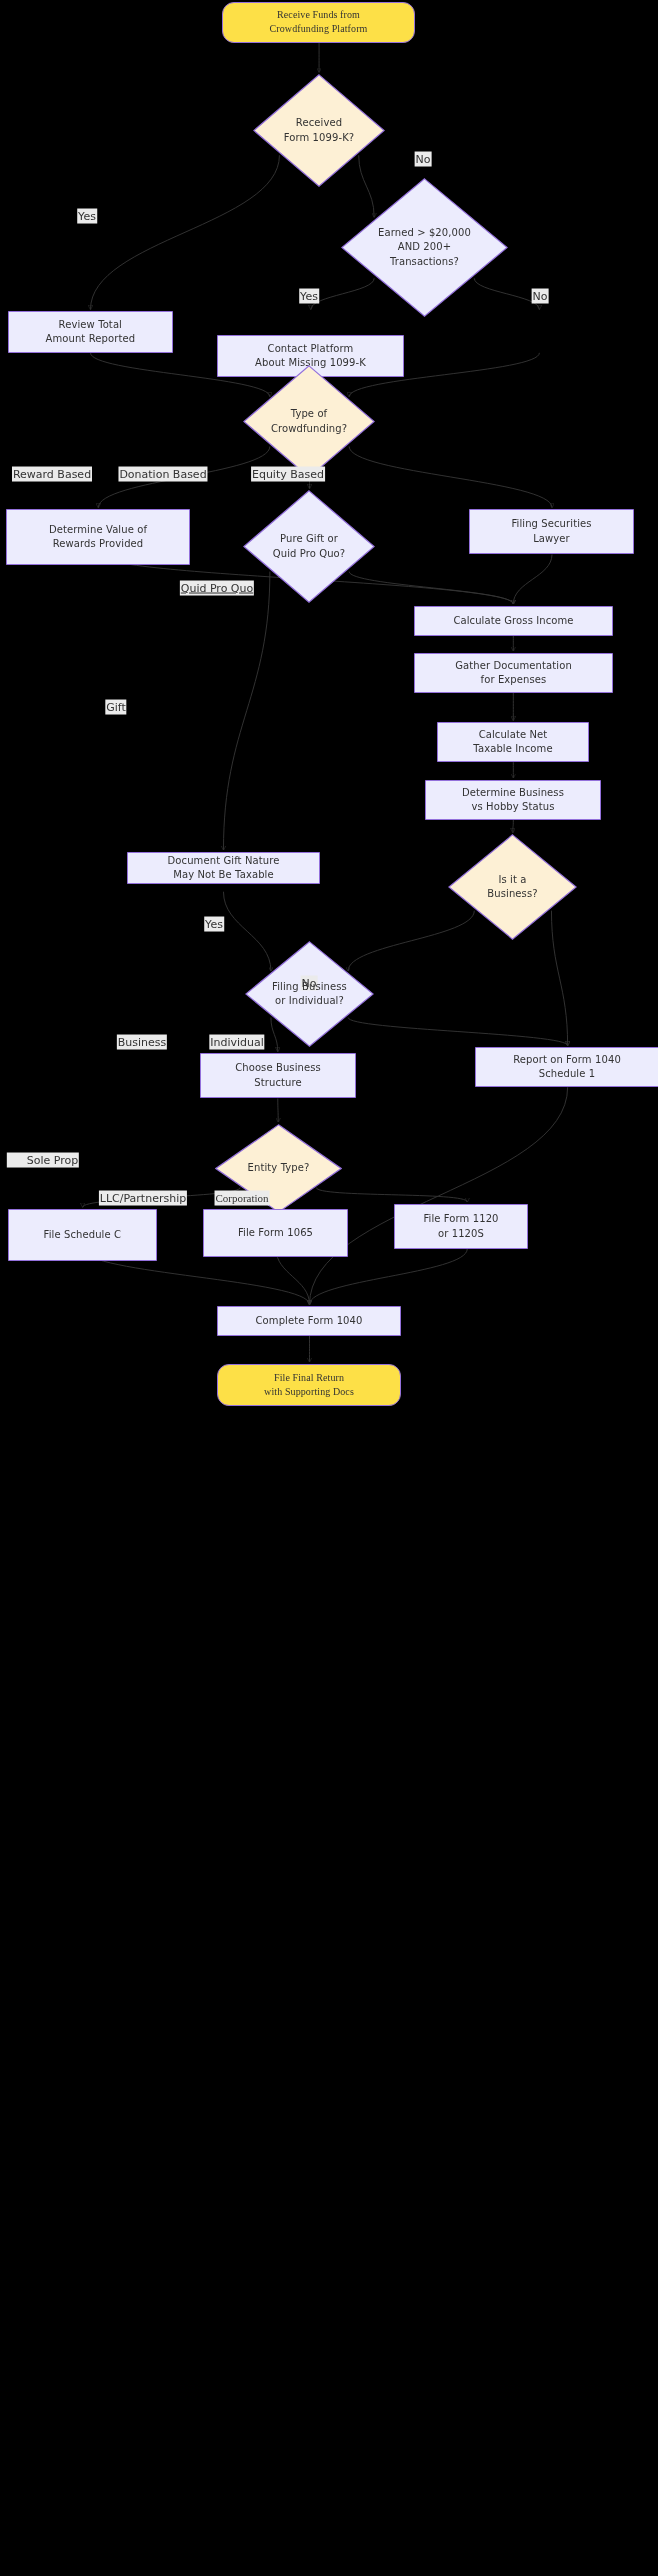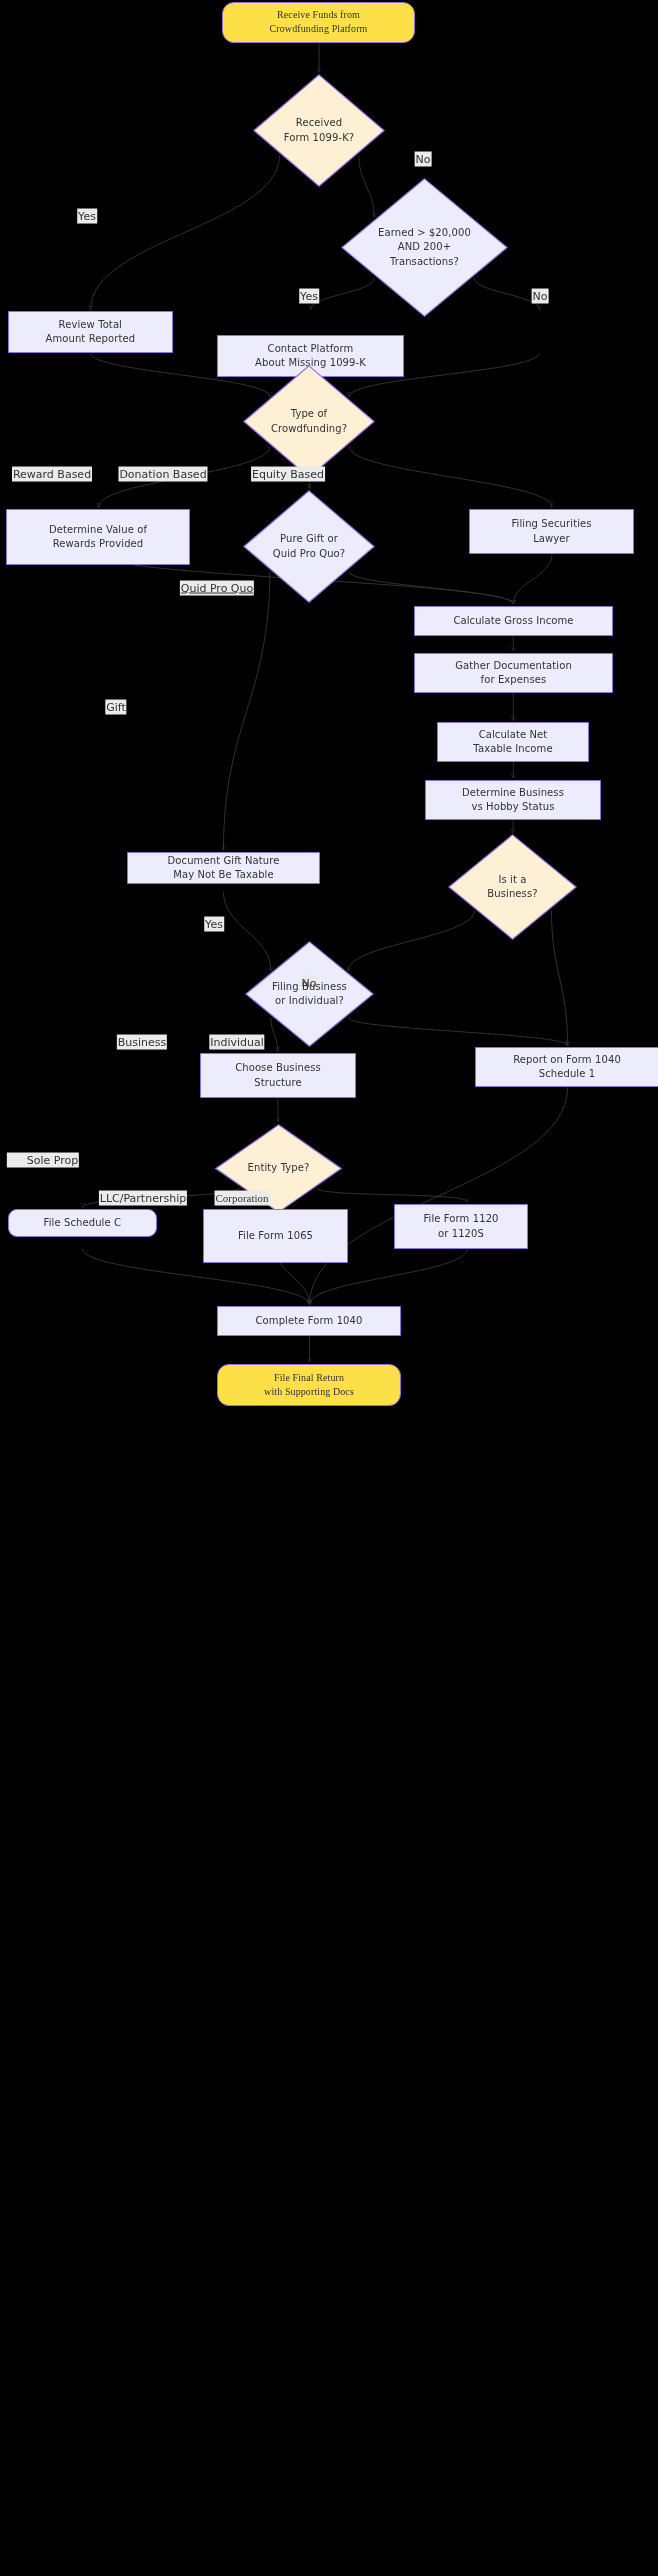--- a/index.html
+++ b/index.html
@@ -277,25 +277,25 @@
 Schedule 1</span>
   </div>
 
   <div class="node decision" style="left:215px; top:1124px; width:127px; height:89px;">
     <svg class="diamond-shape cream" viewBox="0 0 146 102" preserveAspectRatio="none">
       <polygon points="73,1 145,51 73,101 1,51"></polygon>
     </svg>
     <span class="label">Entity Type?</span>
   </div>
 
-  <div class="node proc" style="left:7.8px; top:1209px; width:149px; height:28px;border-radius:9px;">
+  <div class="node proc" style="left:7.8px; top:1209px; width:149px; height:52px;">
     <span class="label">File Schedule C</span>
   </div>
 
-  <div class="node proc" style="left:203px; top:1209px; width:145px; height:54px;">
+  <div class="node proc" style="left:203px; top:1209px; width:145px; height:48px;">
     <span class="label">File Form 1065</span>
   </div>
 
   <div class="node proc" style="left:394px; top:1204px; width:134px; height:45px;">
     <span class="label">File Form 1120
 or 1120S</span>
   </div>
 
   <div class="node proc" style="left:217px; top:1306px; width:184px; height:29.5px;">
     <span class="label">Complete Form 1040</span>

